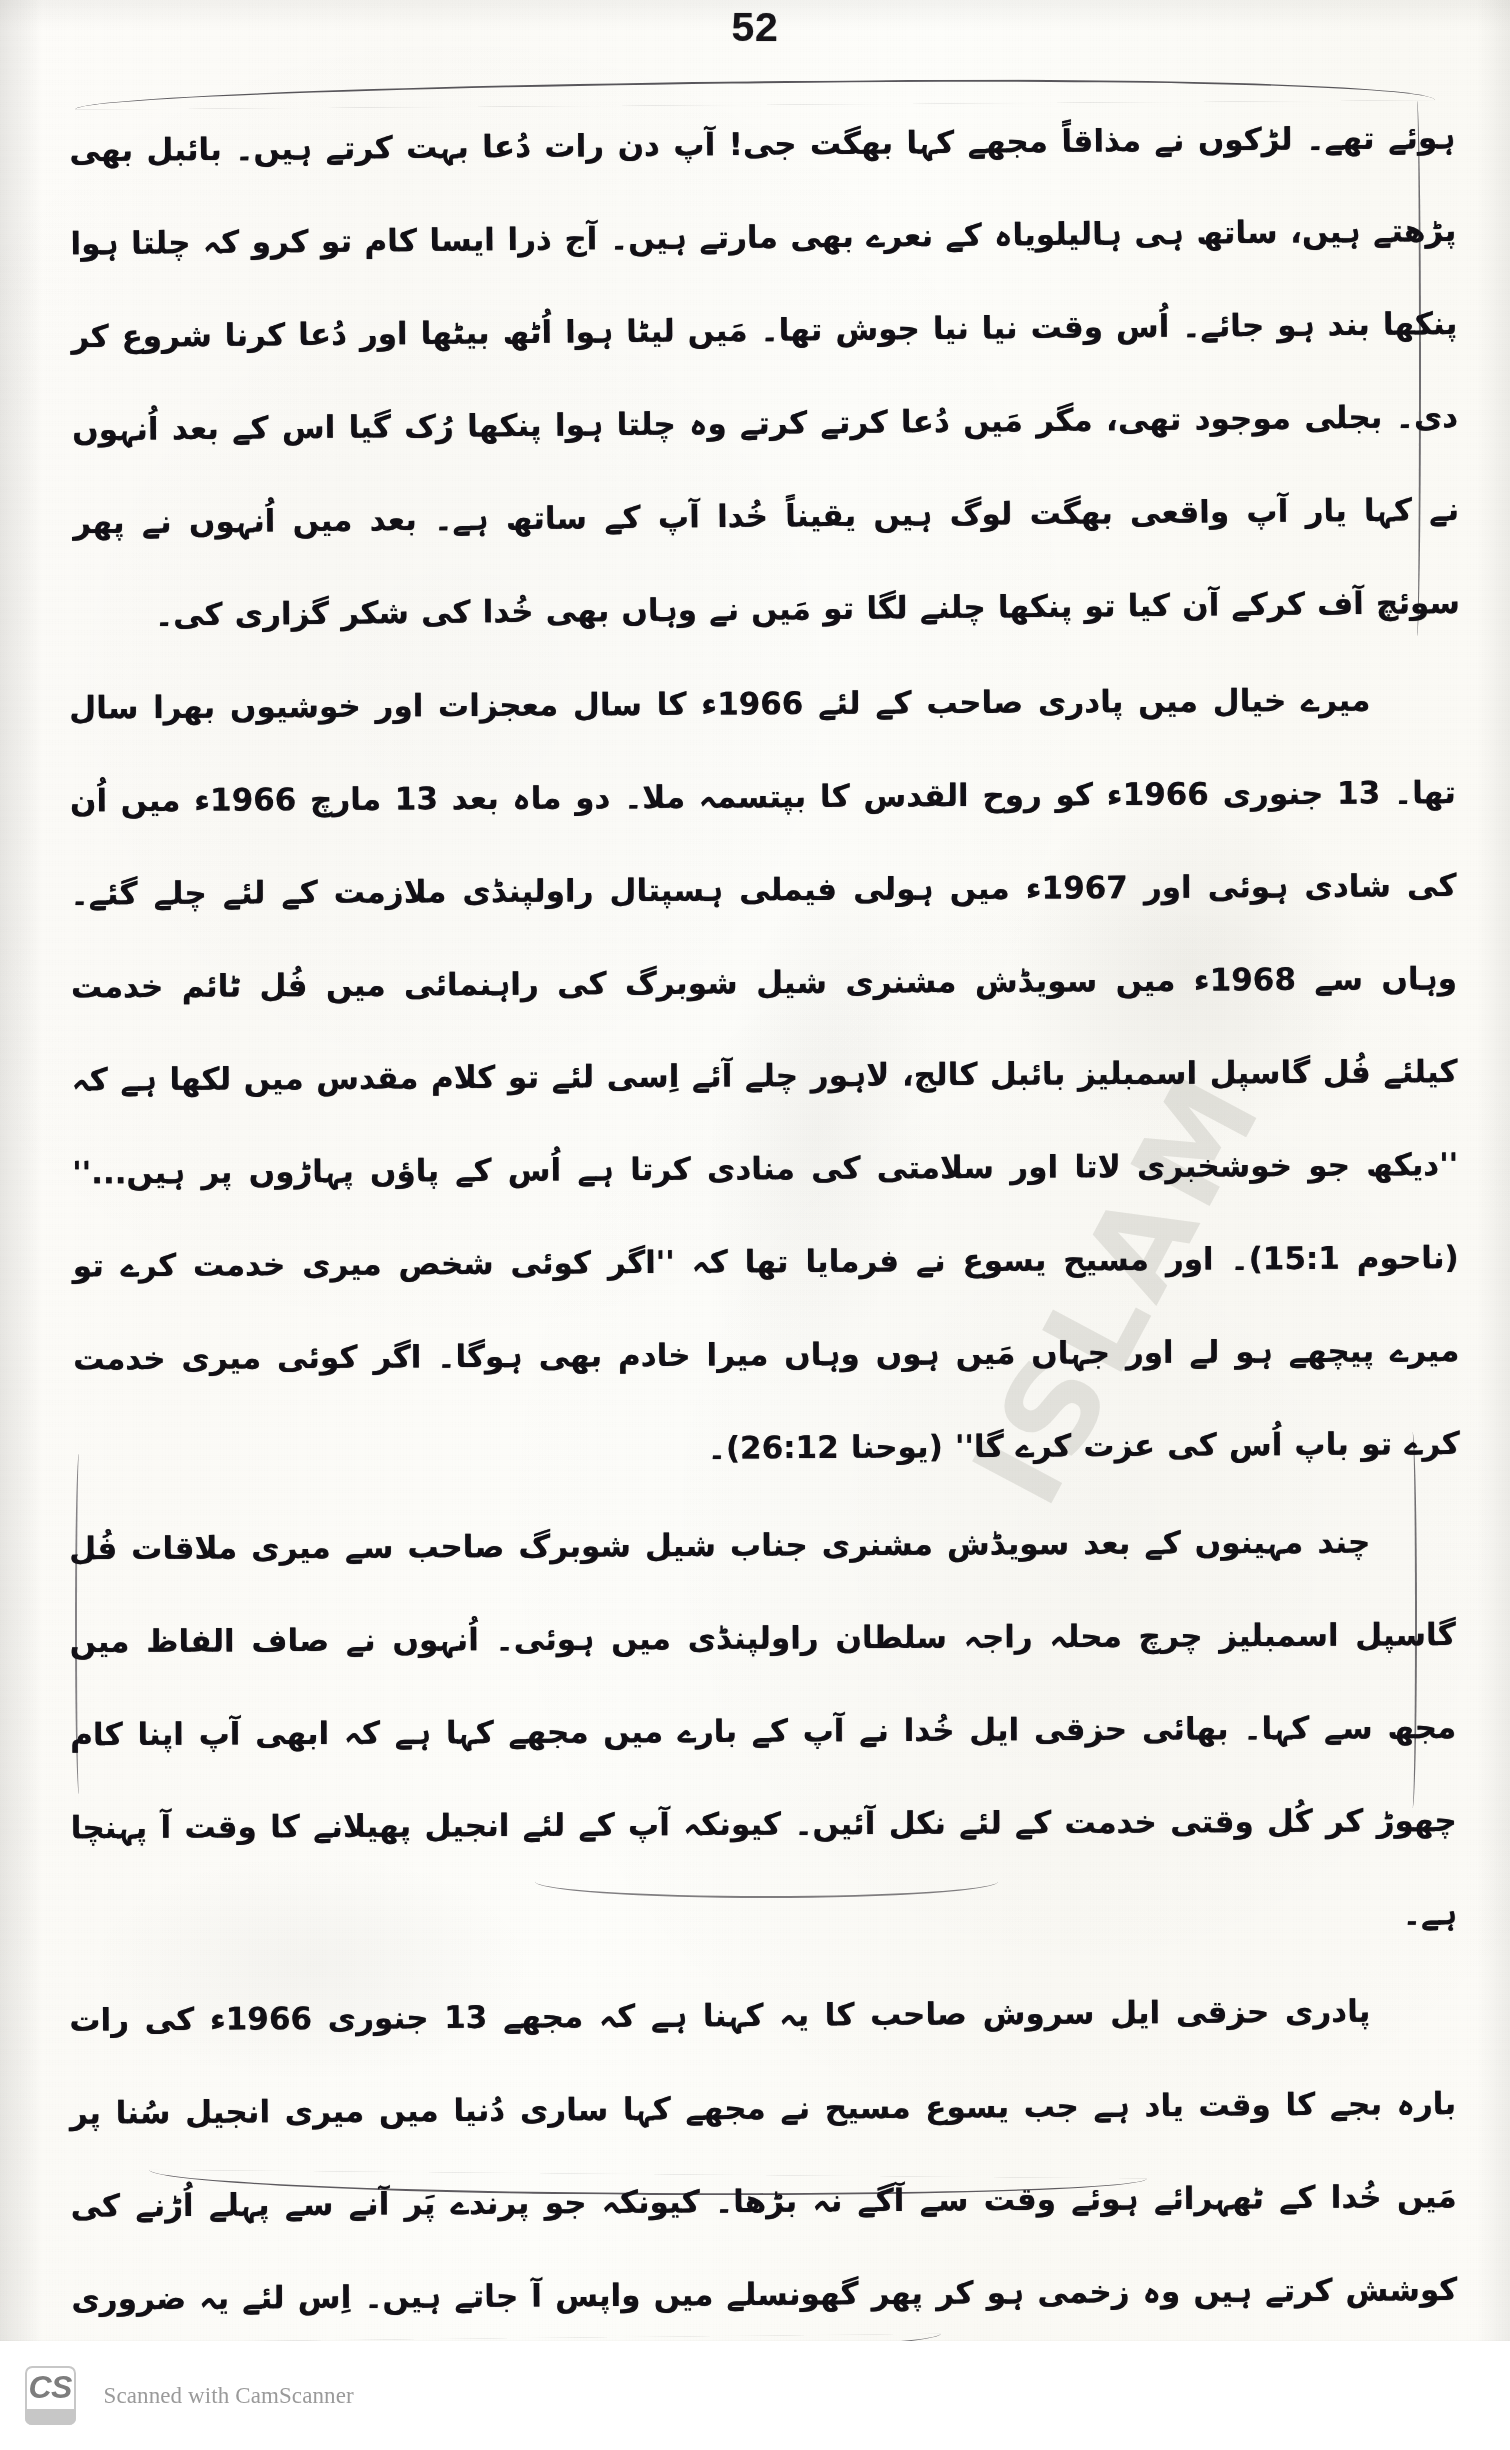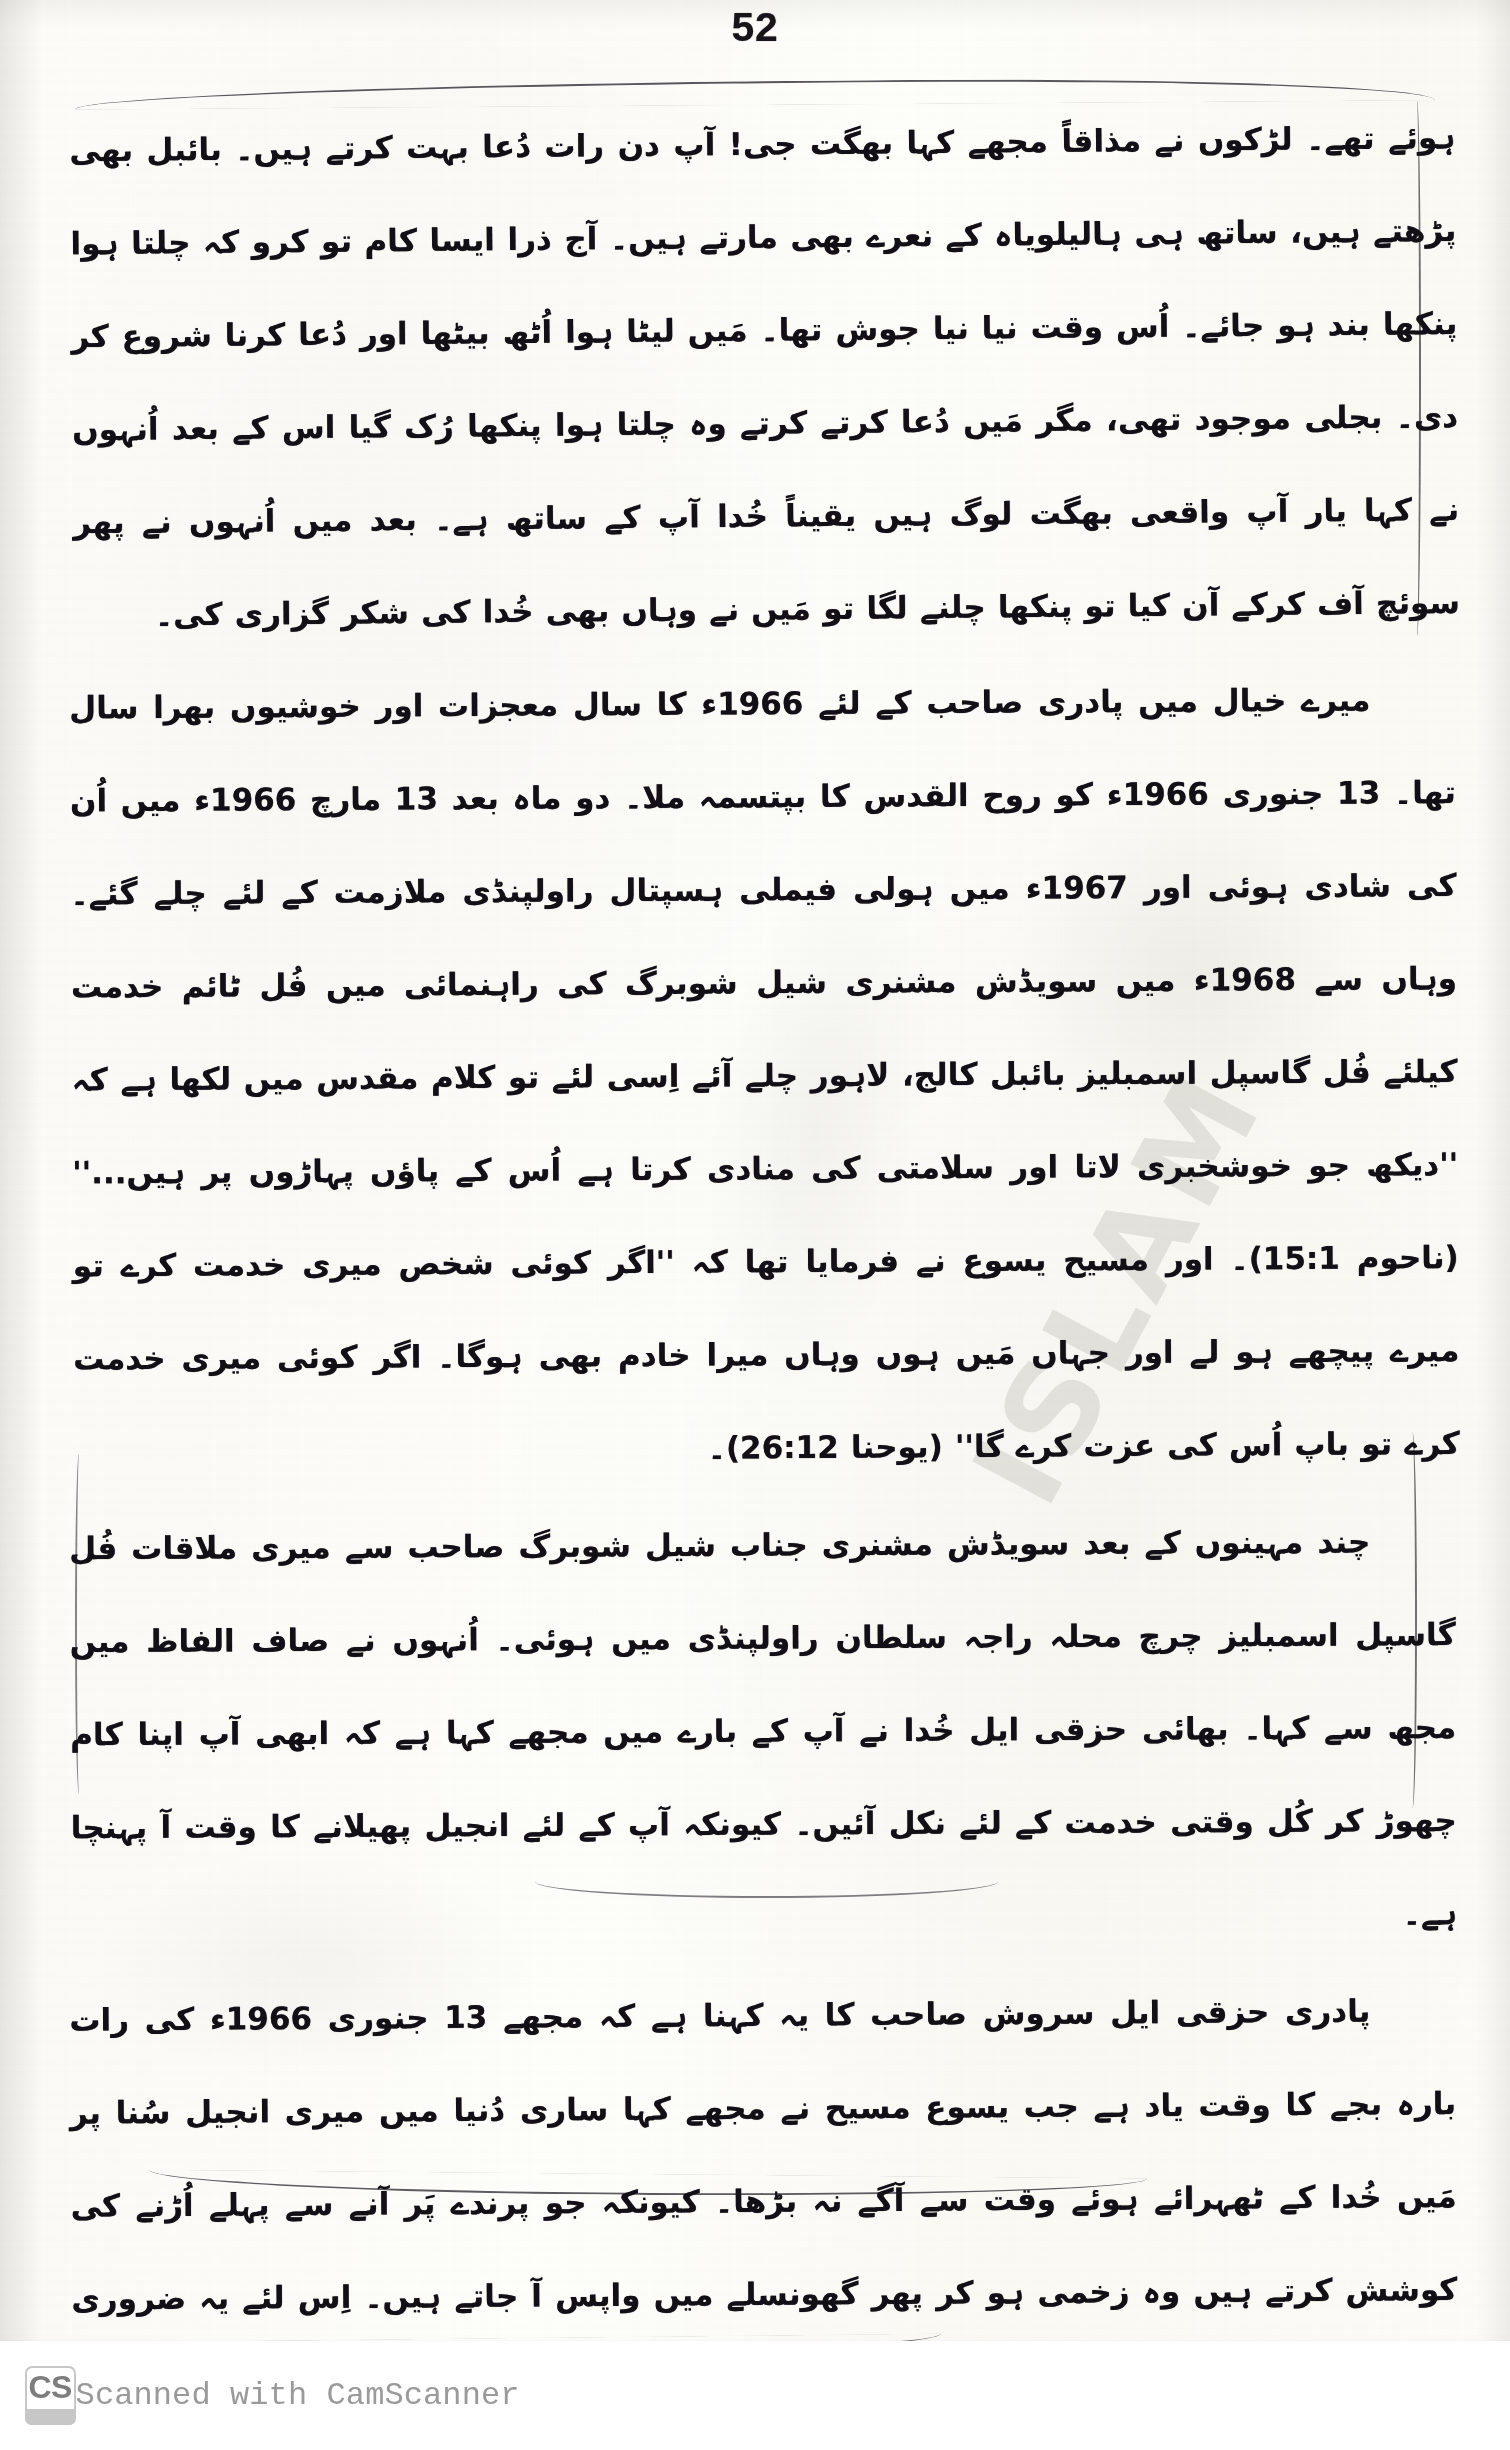--- a/index.html
+++ b/index.html
@@ -144,38 +144,39 @@
   }
   #cs-logo{
     margin-left:24.6px;
     width:51px;height:59px;
     border-radius:2px;
     background:#ffffff;
     border:0;
     position:relative;
     display:flex;align-items:flex-start;justify-content:center;
     overflow:hidden;
+    font-style:italic;
   }
   #cs-logo .band{
     position:absolute;left:0;bottom:0;width:100%;height:16px;background:#c7c7c7;
     border-radius:0 0 6.5px 6.5px;
   }
   #cs-logo .ring{
     position:absolute;inset:0;border:2.2px solid #c7c7c7;border-radius:7.2px;
   }
   #cs-logo .cs{
     position:relative;z-index:2;
     font-family:"Liberation Sans","DejaVu Sans",sans-serif;
     font-size:32px;font-weight:700;color:#7d7d7d;
     line-height:43px;letter-spacing:-0.7px;
   }
   #footer-text{
-    margin-left:0;
-    font-family:Liberation Mono, monospace;
-    font-size:32px;color:#9a9a9a;font-weight:400;letter-spacing:0.1px;
+    margin-left:28px;
+    font-family:Liberation Serif, serif;
+    font-size:23px;color:#9a9a9a;font-weight:400;letter-spacing:0.1px;
   }
   
   #footer-sep{
     position:absolute;left:0;bottom:109px;width:1510px;height:1.4px;
     background:rgba(0,0,0,0.02);
   }
 </style>
 </head>
 <body>
 

